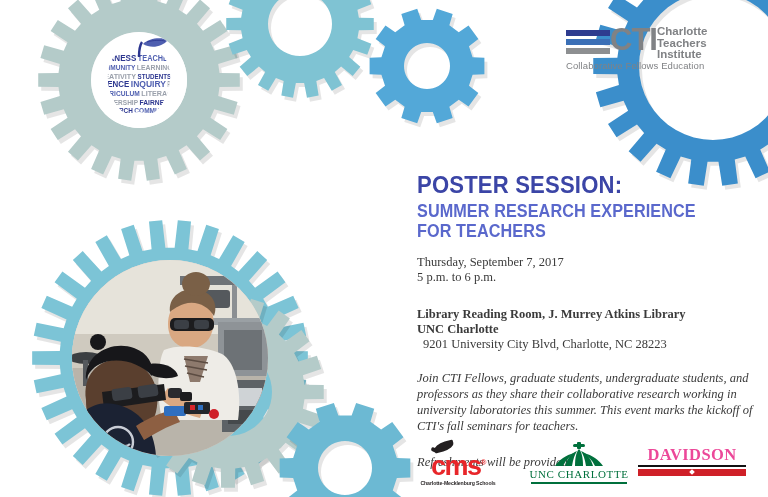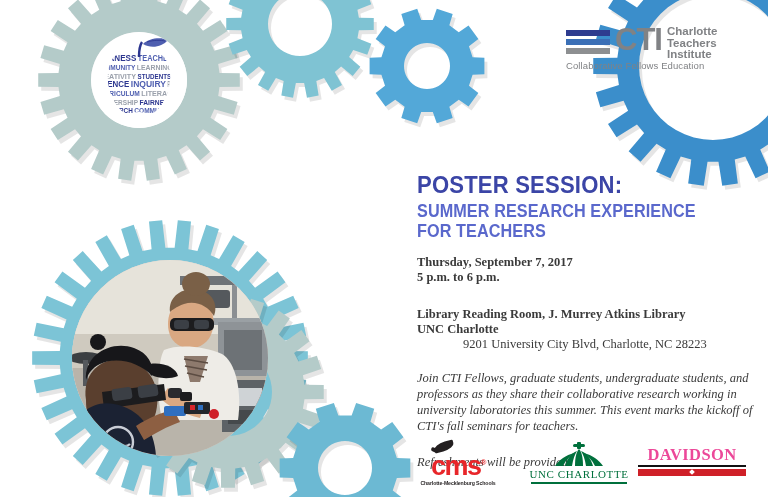--- a/index.html
+++ b/index.html
@@ -52,21 +52,20 @@
     overflow: hidden;
     background: #b9c4c6;
   }
   .photo-scene { position: absolute; inset: 0; }
 
   
   .cti-logo {
     position: absolute;
     display: flex;
     align-items: flex-start;
-    gap: 5px;
   }
   .cti-bars { display: flex; flex-direction: column; gap: 3px; width: 44px; padding-top: 6px; }
   .cti-bar { height: 6px; width: 100%; }
   .cti-mark {
     font-family: "Liberation Sans", sans-serif;
     font-weight: bold;
     font-size: 31px;
     line-height: 31px;
     color: #808285;
     letter-spacing: -1px;
@@ -110,35 +109,35 @@
     font-size: 18px;
     line-height: 20px;
     letter-spacing: 0.1px;
     color: #5a68cc;
     transform: scaleX(0.9);
     transform-origin: left center;
     margin: 0 0 14px 0;
   }
   .when {
     font-family: "Liberation Serif", serif;
-    font-weight: bold;
+    font-weight: normal;
     font-size: 12.5px;
     line-height: 15px;
     color: #3a3a3a;
     margin: 0 0 22px 0;
   }
   .venue {
     font-family: "Liberation Serif", serif;
     font-size: 12.5px;
     line-height: 15px;
     color: #3a3a3a;
     margin: 0 0 18px 0;
   }
   .venue .b { font-weight: bold; }
-  .venue .addr { padding-left: 6px; margin-left: 40px; }
+  .venue .addr { padding-left: 6px; }
   .blurb {
     font-family: "Liberation Serif", serif;
     font-style: italic;
     font-size: 12.5px;
     line-height: 16px;
     color: #3a3a3a;
     margin: 7px 0 20px 0;
   }
   .refresh {
     font-family: "Liberation Serif", serif;

